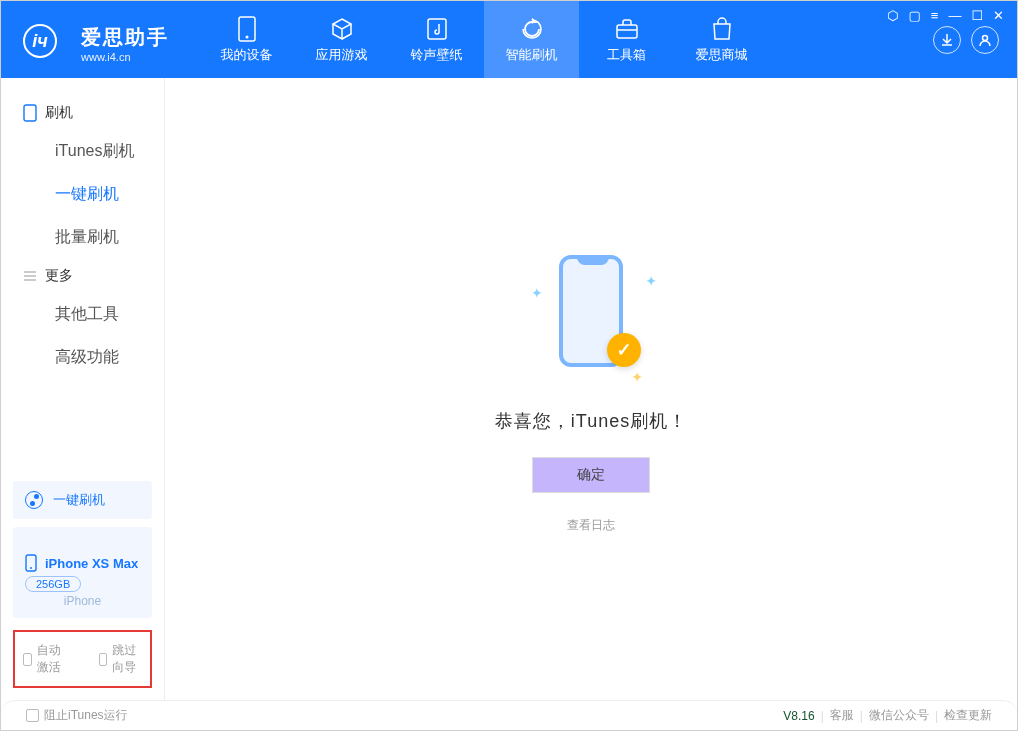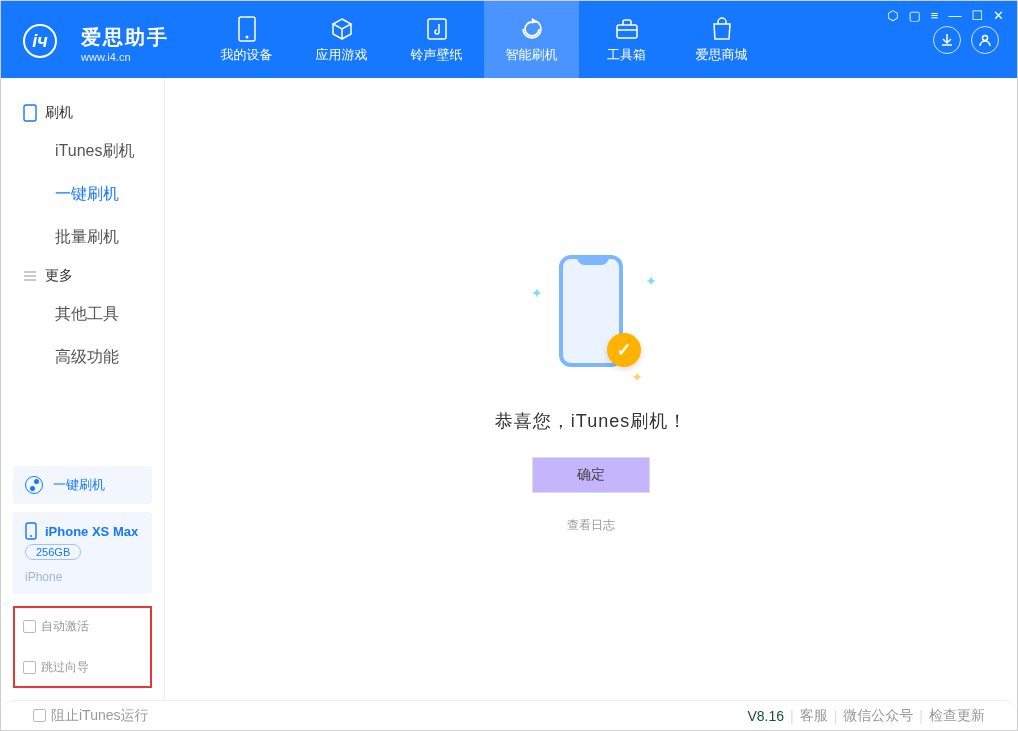--- a/index.html
+++ b/index.html
@@ -27,42 +27,42 @@
 .sb-group-hdr { display: flex; align-items: center; gap: 8px; padding: 8px 22px; font-size: 14px; color: #333; }
 .sb-item { padding: 11px 22px 11px 54px; font-size: 16px; color: #555; cursor: pointer; }
 .sb-item.active { color: #1677ff; }
 .sb-spacer { flex: 1; }
 .sb-status { margin: 8px 12px; background: #f2f7ff; border-radius: 3px; padding: 10px 12px; display: flex; align-items: center; gap: 10px; color: #1677ff; font-size: 13px; }
 .sb-status .dot-wrap { width: 18px; height: 18px; border: 1.5px solid #1677ff; border-radius: 50%; position: relative; }
 .sb-status .dot-wrap::before, .sb-status .dot-wrap::after { content:""; position:absolute; width:5px; height:5px; border-radius:50%; background:#1677ff; }
 .sb-status .dot-wrap::before { top:2px; left:8px; }
 .sb-status .dot-wrap::after { bottom:2px; left:4px; }
 .sb-device { margin: 0 12px 12px; background: #f2f7ff; border-radius: 3px; padding: 10px 12px; color: #1677ff; font-size: 13px; }
-.sb-device .dev-row { display: flex; align-items: center; gap: 8px; font-weight: 600; }
+.sb-device .dev-row { display: flex; align-items: center; gap: 8px; font-weight: 600; margin-top: 17px; }
 .sb-device .badge { display: inline-block; margin-top: 4px; padding: 1px 10px; border: 1px solid #9cc3ff; border-radius: 10px; font-size: 11px; color: #1677ff; }
-.sb-device .devtype { color: #9fb8d9; font-size: 12px; margin-top: 10px; }
-.sb-checks { margin: 0 12px 12px; border: 2px solid #e53935; padding: 10px 8px; display: flex; gap: 24px; font-size: 12px; color: #999; flex-direction: column; }
+.sb-device .devtype { color: #9fb8d9; font-size: 12px; margin-top: 2px; text-align: center; }
+.sb-checks { margin: 0 12px 12px; border: 2px solid #e53935; padding: 10px 8px; display: flex; gap: 32px; font-size: 12px; color: #999; }
 .chk { display: inline-flex; align-items: center; gap: 5px; }
 .chkbox { width: 13px; height: 13px; border: 1px solid #bbb; border-radius: 2px; }
 
 .main { flex: 1; display: flex; flex-direction: column; align-items: center; justify-content: center; gap: 24px; }
 .illus { width: 140px; height: 140px; position: relative; }
 .phone { position:absolute; left:38px; top:10px; width:64px; height:112px; border:4px solid #7bb6ff; border-radius:12px; background:#eaf3ff; }
 .phone::before { content:""; position:absolute; top:-4px; left:14px; width:32px; height:10px; background:#7bb6ff; border-radius: 0 0 8px 8px; }
 .chk-badge { position:absolute; right:20px; bottom:18px; width:34px; height:34px; background:#ffb300; border-radius:50%; display:flex; align-items:center; justify-content:center; color:#fff; font-size:18px; font-weight:bold; box-shadow: 0 2px 6px rgba(0,0,0,.15); }
 .spark { position:absolute; color:#89d4ff; font-size:14px; }
 .spark.s1 { left:10px; top:40px; }
 .spark.s2 { right:4px; top:28px; }
 .spark.s3 { right:18px; bottom:0px; color:#ffd26b; }
 .msg { font-size: 18px; color: #333; letter-spacing: 1px; }
 .ok-btn { padding: 8px 44px; border: 1px solid #ddd; background: #c4b5fd; font-size: 14px; color: #444; cursor: pointer; }
 .log-link { font-size: 12px; color: #999; cursor: pointer; }
 
 
-.footer { height: 30px; border-top: 1px solid #eee; display: flex; align-items: center; padding: 0 32px; font-size: 14px; color: #999; gap: 6px; border-radius: 14px; }
+.footer { height: 30px; border-top: 1px solid #eee; display: flex; align-items: center; padding: 0 25px; font-size: 12px; color: #999; gap: 6px; border-radius: 14px; }
 .footer .spacer { flex:1; }
 .footer .ver { color: #14532d; }
 .footer .lnk { color: #999; cursor: pointer; }
 .footer .sep { color: #ddd; }
 
 svg { display:block; }
 </style>
 </head>
 <body>
 

